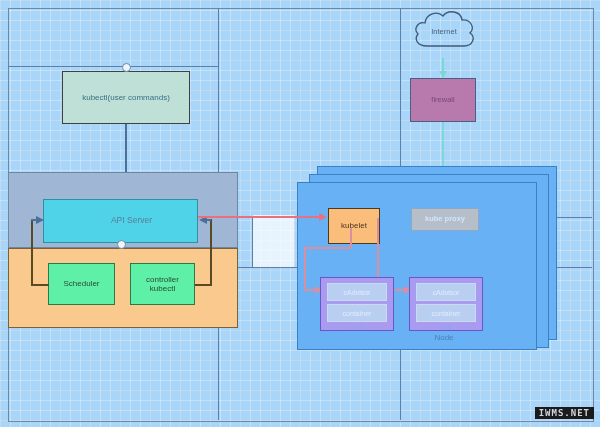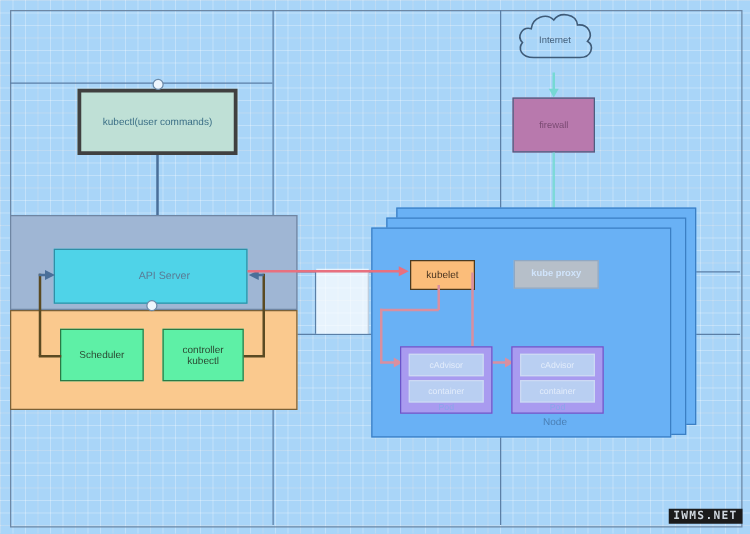--- a/index.html
+++ b/index.html
@@ -24,21 +24,21 @@
   .pl-h{height:1px;}
 
   .pageborder{position:absolute;border:1px solid #6d88a6;}
 
   .box{position:absolute;box-sizing:border-box;display:flex;
        align-items:center;justify-content:center;text-align:center;
        line-height:1.15;}
 
   
   #kubectl-box{left:62px;top:71px;width:128px;height:53px;
-    background:#bfe0d6;border:3px solid #404040;color:#3b6f86;font-size:8px;}
+    background:#bfe0d6;border:1px solid #404040;color:#3b6f86;font-size:8px;}
 
   #master-gray{left:8px;top:172px;width:230px;height:76px;
     background:#9fb6d4;border:1px solid #6f86a3;}
   #master-orange{left:8px;top:248px;width:230px;height:80px;
     background:#fac98e;border:1px solid #7a6138;}
   #master-label{left:8px;top:310px;width:230px;height:14px;
     font-size:8px;color:#8a5a2a;background:transparent;}
 
   #apiserver-box{left:43px;top:199px;width:155px;height:44px;
     background:#4fd3e8;border:1px solid #2f8fa6;color:#5a7c96;font-size:8.5px;padding-left:22px;}
@@ -61,21 +61,21 @@
     background:#b879ad;border:1px solid #4b5f80;color:#7a4a72;font-size:7.5px;}
 
   
   .node-layer{position:absolute;background:#69b1f5;border:1px solid #3b7fc4;}
   #node-l3{left:317px;top:166px;width:238px;height:172px;}
   #node-l2{left:309px;top:174px;width:238px;height:172px;}
   #node-l1{left:297px;top:182px;width:238px;height:166px;}
   #node-label{position:absolute;left:297px;top:330px;width:238px;height:14px;
     font-size:8px;color:#4a7fb5;display:flex;align-items:center;justify-content:center;margin-left:28px;}
 
-  #kubelet-box{left:328px;top:208px;width:52px;height:24px;
+  #kubelet-box{left:328px;top:208px;width:52px;height:36px;
     background:#fbbd7a;border:1.5px solid #4a3a20;color:#4a3520;font-size:8px;}
 
   #kubeproxy-box{left:411px;top:208px;width:68px;height:23px;
     background:#b6bfc9;border:1px solid #8fa8c4;color:#d0e4fb;font-size:7.5px;font-weight:bold;}
 
   .pod{position:absolute;background:#a99bf0;border:1px solid #6a55c9;box-sizing:border-box;}
   .pod-label{position:absolute;font-size:7px;color:#8ba6ea;
     display:flex;align-items:center;justify-content:center;}
   .inner-box{position:absolute;box-sizing:border-box;background:#b9cff2;
     border:1px solid #cdd9f4;color:#e2ecfb;font-size:7px;

